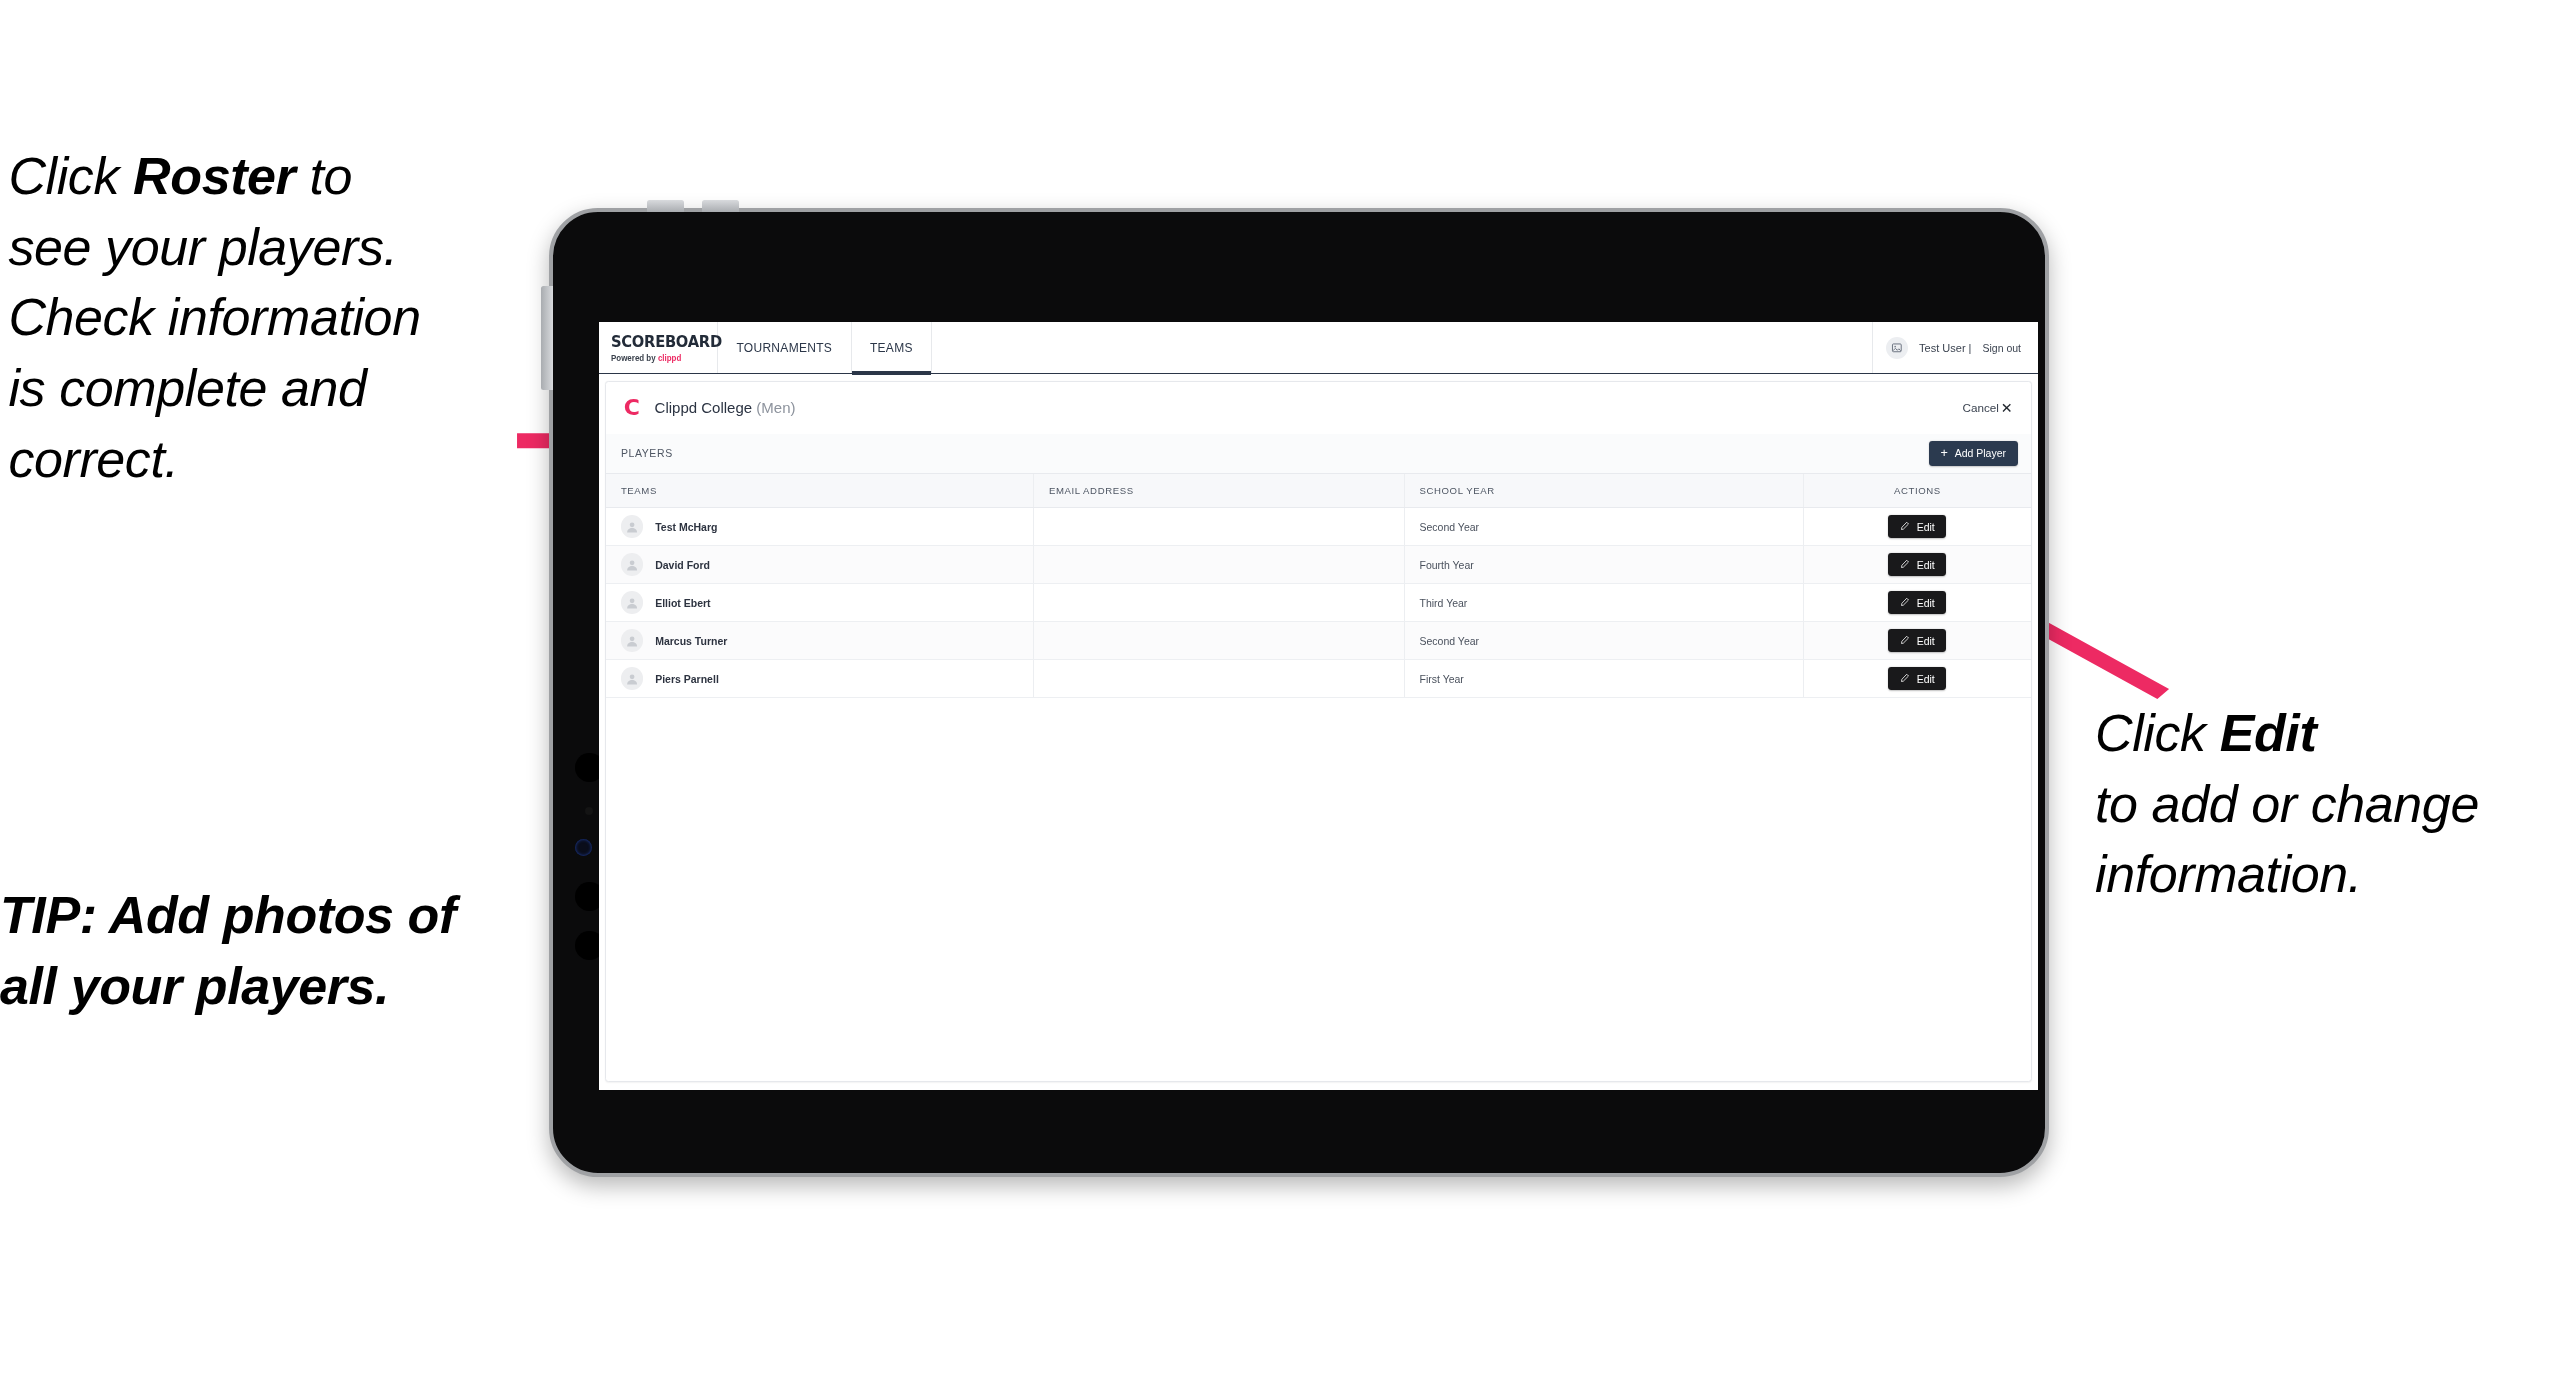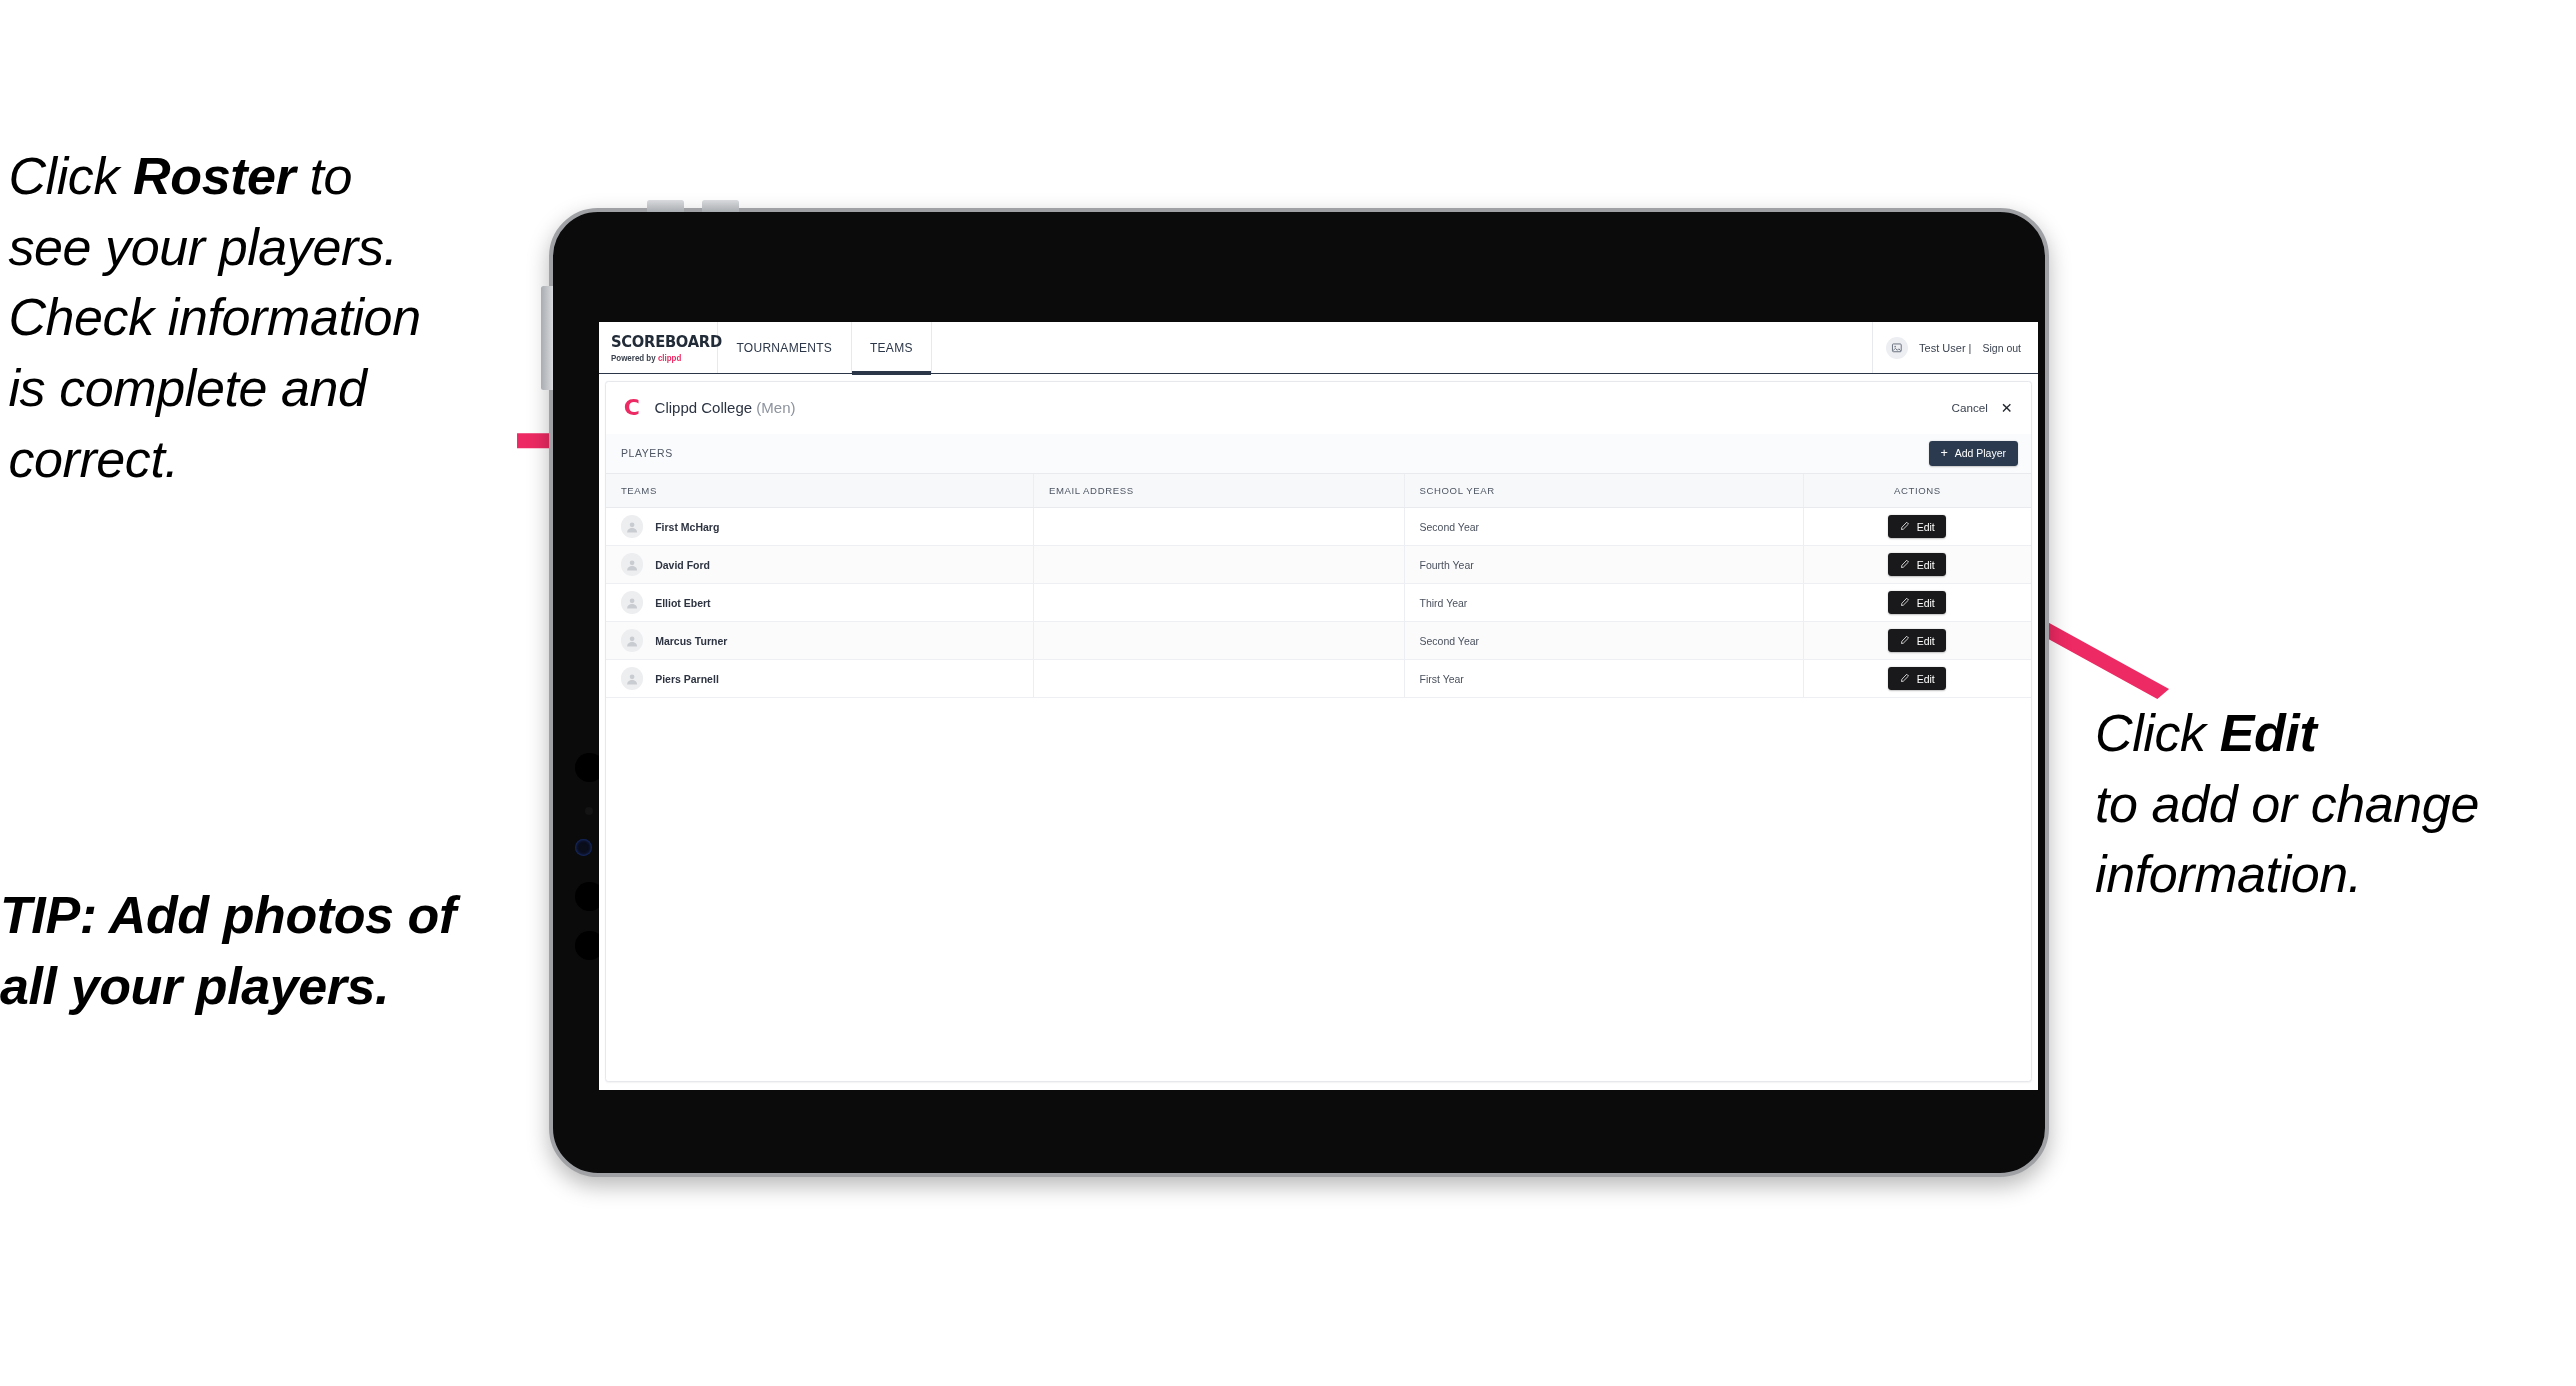--- a/index.html
+++ b/index.html
@@ -157,21 +157,21 @@
     color: #ed2a63;
     font-family: "DejaVu Sans", sans-serif;
     font-weight: 900; font-size: 22px; line-height: 20px;
     display: flex; align-items: center; justify-content: center;
     margin-right: 11.7px;
   }
   #team-name { font-size: 15px; color: #2b3342; }
   #team-name .team-gender { color: #8d939d; }
   #card-header-spacer { flex: 1; }
   #cancel-btn {
-    display: flex; gap: 13px;
+    display: flex; gap: 2px;
     font-size: 11.7px; color: #3b4350; cursor: pointer;
   }
   #cancel-x { font-size: 14.2px; line-height: 1; color: #22272f; }
 
   
   #subtabs {
     background: #2b3648;
     height: 35px;
     display: flex; align-items: center;
     padding: 0 11.7px;
@@ -369,21 +369,21 @@
           <tbody id="roster-body">
               <tr>
                 <td class="col-name">
                   <span class="name-cell">
                     <span class="row-avatar">
                       <svg viewBox="0 0 24 24" fill="#c9ccd1">
                         <circle cx="12" cy="8.2" r="4"></circle>
                         <path d="M3.6 21c0-4.7 3.8-7.4 8.4-7.4s8.4 2.7 8.4 7.4z"></path>
                       </svg>
                     </span>
-                    <span class="player-name">First McHarg</span>
+                    <span class="player-name">Test McHarg</span>
                   </span>
                 </td>
                 <td class="col-email"></td>
                 <td class="col-year">Second Year</td>
                 <td class="col-act"><button class="edit-btn">
                     <span><svg viewBox="0 0 24 24" fill="none" stroke="#ffffff" stroke-width="1.9" stroke-linecap="round" stroke-linejoin="round">
                         <path d="M16.8 3.6l3.6 3.6L8 19.6 3.6 20.4 4.4 16z"></path>
                       </svg></span>
                     <span>Edit</span>
                   </button></td>

